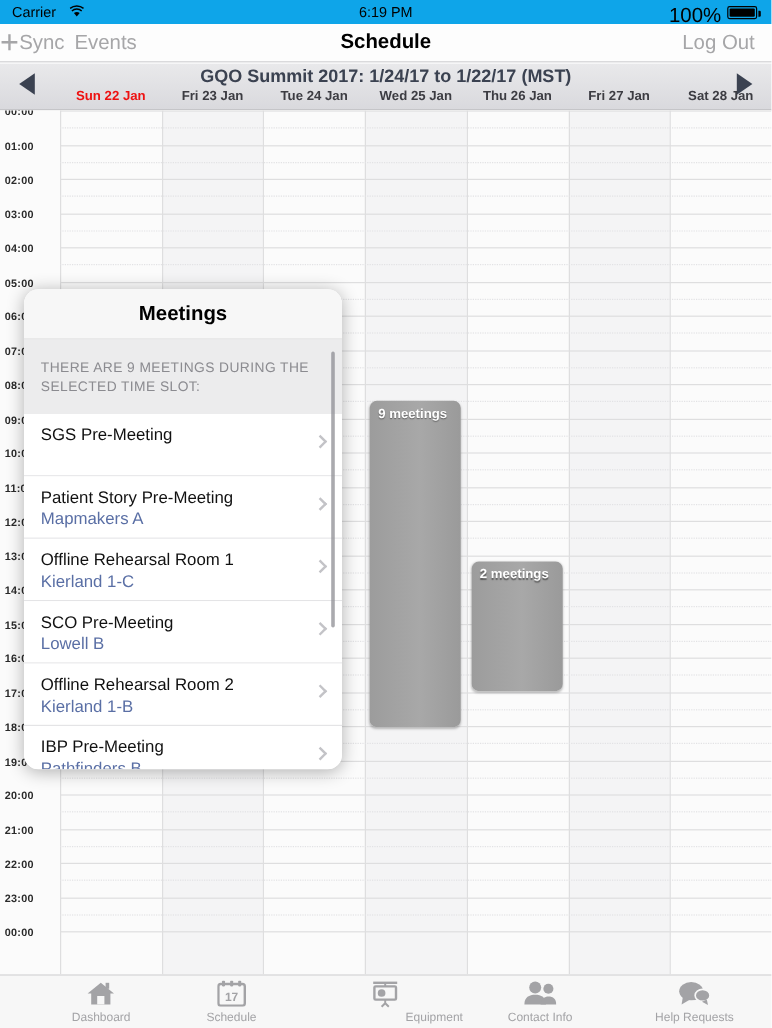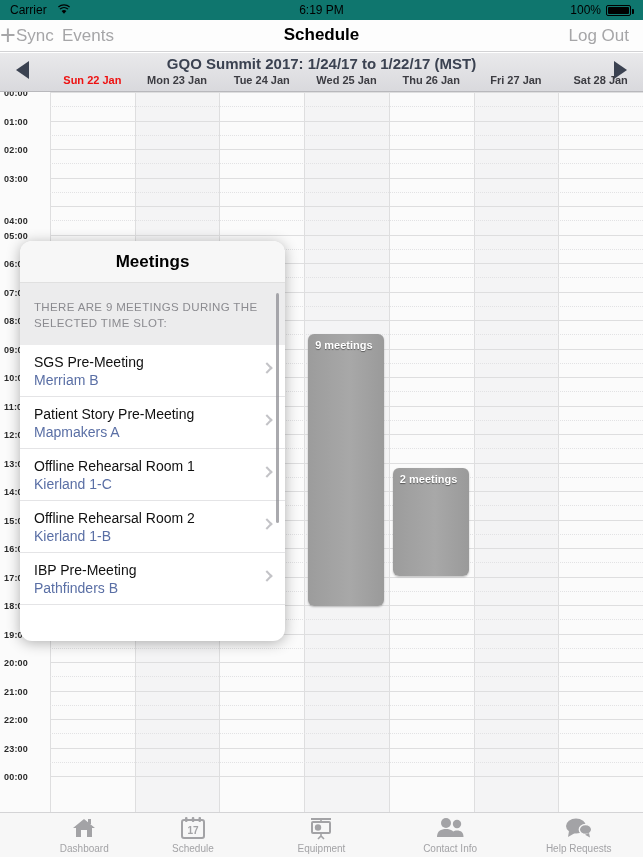--- a/index.html
+++ b/index.html
@@ -8,26 +8,26 @@
     font-family:"Liberation Sans", sans-serif;
     background:#ffffff;
     position:relative;
     overflow:hidden;
     -webkit-font-smoothing:antialiased;
   }
 
   
   .statusbar{
     position:absolute; left:0; top:0; width:643px; height:20px;
-    background:#0f766e; font-size:12px; color:#000;
+    background:#0ea5e9; font-size:12px; color:#000;
   }
   .sb-carrier{ position:absolute; left:10px; top:3px; font-size:12px; }
   .sb-wifi{ position:absolute; left:58px; top:4px; width:12px; height:11px; }
   .sb-time{ position:absolute; left:0; right:0; top:3px; text-align:center; font-size:12px; font-weight:400;}
-  .sb-batt-pct{ position:absolute; right:42px; top:3px; font-size:12px;text-align:center;}
+  .sb-batt-pct{ position:absolute; right:42px; top:3px; font-size:17px;text-align:center;}
   .sb-batt{ position:absolute; right:12px; top:5px; width:25px; height:11px;
             border:1px solid #000; border-radius:2px; }
   .sb-batt:after{ content:""; position:absolute; right:-4px; top:3px; width:2px; height:5px;
             background:#000; border-radius:0 1px 1px 0;}
   .sb-batt-fill{ position:absolute; left:1px; top:1px; bottom:1px; width:21px; background:#000; border-radius:1px;}
 
   
   .navbar{
     position:absolute; left:0; top:20px; width:643px; height:32px;
     background:#fdfdfd; border-bottom:1px solid #d2d2d4;
@@ -168,21 +168,21 @@
   <span class="nav-title">Schedule</span>
   <span class="nav-logout">Log Out</span>
 </div>
 
 <div class="datebar">
   <span class="db-arrow db-arrow-l"></span>
   <span class="db-title">GQO Summit 2017: 1/24/17 to 1/22/17 (MST)</span>
   <span class="db-arrow db-arrow-r"></span>
   <div class="db-days" id="day-headers">
       <span class="db-day sel" style="left: 50px; width: 84.7143px;">Sun 22 Jan</span>
-      <span class="db-day" style="left: 134.714px; width: 84.7143px;">Mon 23 Jan</span>
+      <span class="db-day" style="left: 134.714px; width: 84.7143px;">Fri 23 Jan</span>
       <span class="db-day" style="left: 219.429px; width: 84.7143px;">Tue 24 Jan</span>
       <span class="db-day" style="left: 304.143px; width: 84.7143px;">Wed 25 Jan</span>
       <span class="db-day" style="left: 388.857px; width: 84.7143px;">Thu 26 Jan</span>
       <span class="db-day" style="left: 473.571px; width: 84.7143px;">Fri 27 Jan</span>
       <span class="db-day" style="left: 558.286px; width: 84.7143px;">Sat 28 Jan</span>
     </div>
 </div>
 
 <div class="calendar">
   <div id="grid-lines">
@@ -245,21 +245,21 @@
       <div class="hline" style="top: 655.5px;"></div>
       <div class="hline-half" style="top: 669.75px;"></div>
       <div class="hline" style="top: 684px;"></div>
     </div>
   <div class="gutter">
     <div id="hour-labels">
         <div class="hourlabel" style="top: -4px;">00:00</div>
         <div class="hourlabel" style="top: 24.5px;">01:00</div>
         <div class="hourlabel" style="top: 53px;">02:00</div>
         <div class="hourlabel" style="top: 81.5px;">03:00</div>
-        <div class="hourlabel" style="top: 124px;">04:00</div>
+        <div class="hourlabel" style="top: 110px;">04:00</div>
         <div class="hourlabel" style="top: 138.5px;">05:00</div>
         <div class="hourlabel" style="top: 167px;">06:00</div>
         <div class="hourlabel" style="top: 195.5px;">07:00</div>
         <div class="hourlabel" style="top: 224px;">08:00</div>
         <div class="hourlabel" style="top: 252.5px;">09:00</div>
         <div class="hourlabel" style="top: 281px;">10:00</div>
         <div class="hourlabel" style="top: 309.5px;">11:00</div>
         <div class="hourlabel" style="top: 338px;">12:00</div>
         <div class="hourlabel" style="top: 366.5px;">13:00</div>
         <div class="hourlabel" style="top: 395px;">14:00</div>
@@ -287,31 +287,35 @@
 
 <div class="popover">
   <div class="pop-header">
     <span class="pop-title">Meetings</span>
   </div>
   <div class="pop-body">
     <div class="pop-info">THERE ARE 9 MEETINGS DURING THE SELECTED TIME SLOT:</div>
     <div id="pop-rows">
         <div class="pop-row">
           <div class="pop-row-title">SGS Pre-Meeting</div>
-          <div class="pop-row-sub">Merriam B</div>
           <span class="pop-chev"></span>
         </div>
         <div class="pop-row">
           <div class="pop-row-title">Patient Story Pre-Meeting</div>
           <div class="pop-row-sub">Mapmakers A</div>
           <span class="pop-chev"></span>
         </div>
         <div class="pop-row">
           <div class="pop-row-title">Offline Rehearsal Room 1</div>
           <div class="pop-row-sub">Kierland 1-C</div>
+          <span class="pop-chev"></span>
+        </div>
+        <div class="pop-row">
+          <div class="pop-row-title">SCO Pre-Meeting</div>
+          <div class="pop-row-sub">Lowell B</div>
           <span class="pop-chev"></span>
         </div>
         <div class="pop-row">
           <div class="pop-row-title">Offline Rehearsal Room 2</div>
           <div class="pop-row-sub">Kierland 1-B</div>
           <span class="pop-chev"></span>
         </div>
         <div class="pop-row">
           <div class="pop-row-title">IBP Pre-Meeting</div>
           <div class="pop-row-sub">Pathfinders B</div>
@@ -339,21 +343,21 @@
           <svg width="24" height="22" viewBox="0 0 24 22">
             <rect x="1" y="3" width="22" height="18" rx="2" fill="none" stroke="#a3a3a6" stroke-width="2"></rect>
             <rect x="4" y="0" width="2.5" height="5" rx="1" fill="#a3a3a6"></rect>
             <rect x="10.8" y="0" width="2.5" height="5" rx="1" fill="#a3a3a6"></rect>
             <rect x="17.5" y="0" width="2.5" height="5" rx="1" fill="#a3a3a6"></rect>
             <text x="12" y="17" font-size="10" font-weight="bold" text-anchor="middle" fill="#a3a3a6" font-family="Liberation Sans, sans-serif">17</text>
           </svg>
         </div>
         <div class="tab-label">Schedule</div>
       </div>
-      <div class="tab" style="left: 257.2px; width: 128.6px;">
+      <div class="tab" style="left: 257.2px; width: 128.6px; text-align: right;">
         <div class="tab-icon">
           <svg width="26" height="23" viewBox="0 0 26 23" fill="#a3a3a6">
             <rect x="3" y="1" width="20" height="2"></rect>
             <rect x="12.2" y="3" width="1.6" height="2"></rect>
             <rect x="4" y="5" width="18" height="11" rx="1" fill="none" stroke="#a3a3a6" stroke-width="2"></rect>
             <circle cx="10" cy="10.5" r="3.2"></circle>
             <path d="M13 16 L13 19 M10 22 L13 19 L16 22" stroke="#a3a3a6" stroke-width="1.6" fill="none"></path>
           </svg>
         </div>
         <div class="tab-label">Equipment</div>

